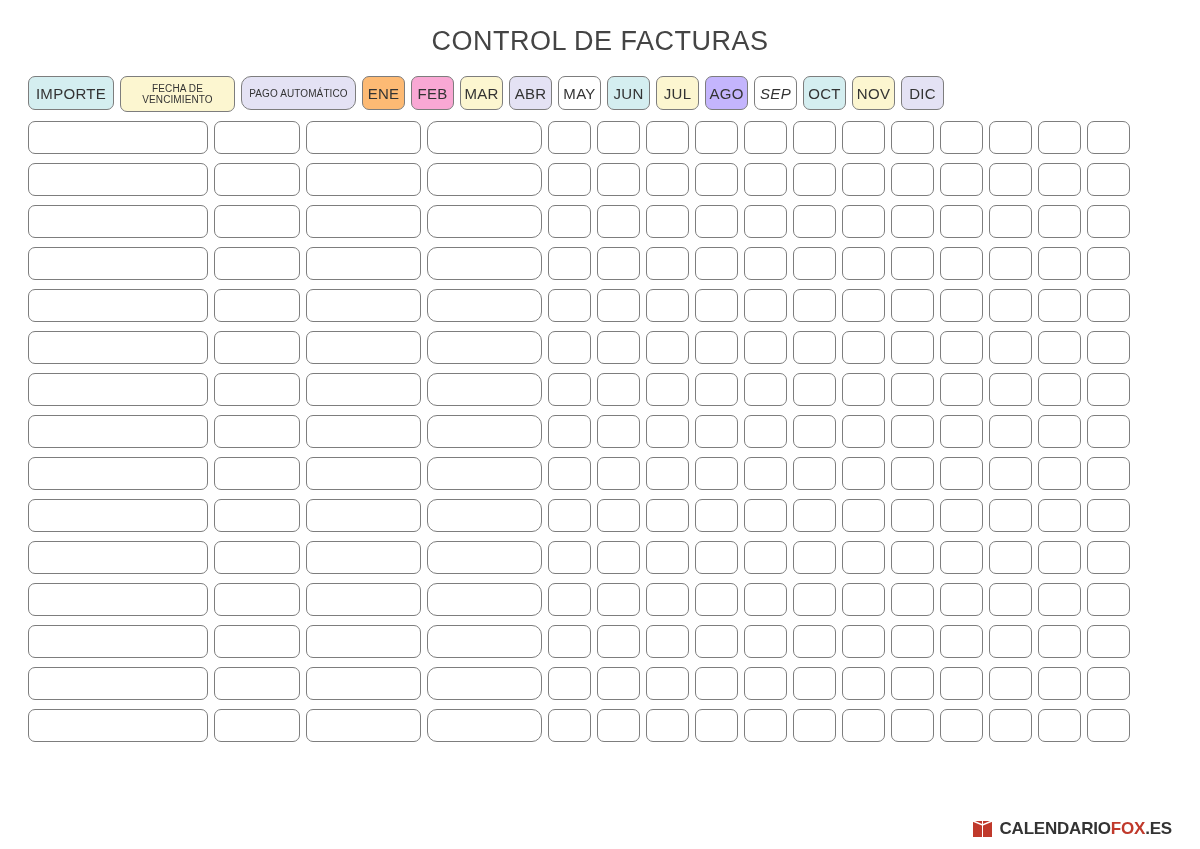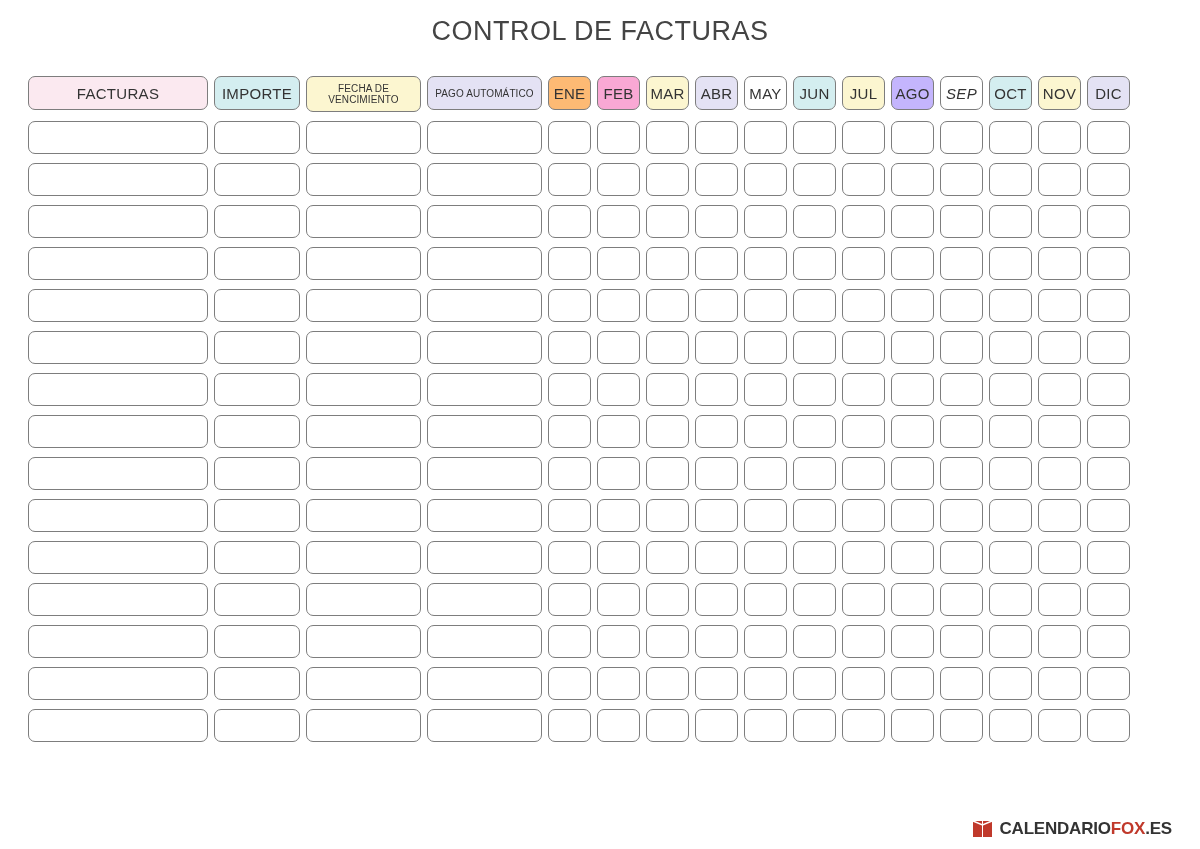--- a/index.html
+++ b/index.html
@@ -19,21 +19,21 @@
     width: 1200px;
     height: 849px;
     box-sizing: border-box;
   }
   .title {
     text-align: center;
     font-size: 27px;
     letter-spacing: 0.5px;
     font-weight: 400;
     color: #444444;
-    padding-top: 16px;
+    padding-top: 26px;
     padding-bottom: 0;
     margin: 0;
   }
   .grid {
     position: absolute;
     left: 28px;
     top: 76px;
     width: 1144px;
   }
   .row {
@@ -69,21 +69,21 @@
     font-size: 10px;
     letter-spacing: 0.1px;
   }
   .body-cell {
     height: 33px;
   }
   
   .c-facturas { width: 180px; }
   .c-importe  { width: 86px; }
   .c-fecha    { width: 115px; }
-  .c-pago     { width: 115px; }
+  .c-pago     { width: 115px; border-radius: 10px; }
   .c-month    { width: 43px; }
 
   .watermark {
     position: absolute;
     right: 28px;
     bottom: 10px;
     display: flex;
     align-items: center;
     gap: 5px;
     font-size: 17px;
@@ -103,23 +103,20 @@
 </head>
 <body>
 
 <div class="page">
 
   <h1 class="title">CONTROL DE FACTURAS</h1>
 
   <div class="grid">
 
     <div class="row">
-      <div class="cell head c-facturas" style="background: rgb(251, 233, 240);">
-        <span>FACTURAS</span>
-      </div>
       <div class="cell head c-importe" style="background: rgb(212, 238, 240);">
         <span>IMPORTE</span>
       </div>
       <div class="cell head small c-fecha" style="background: rgb(252, 246, 208);">
         <div>
           <div>FECHA DE</div>
           <div>VENCIMIENTO</div>
         </div>
       </div>
       <div class="cell head tiny c-pago" style="background: rgb(228, 226, 244);">

